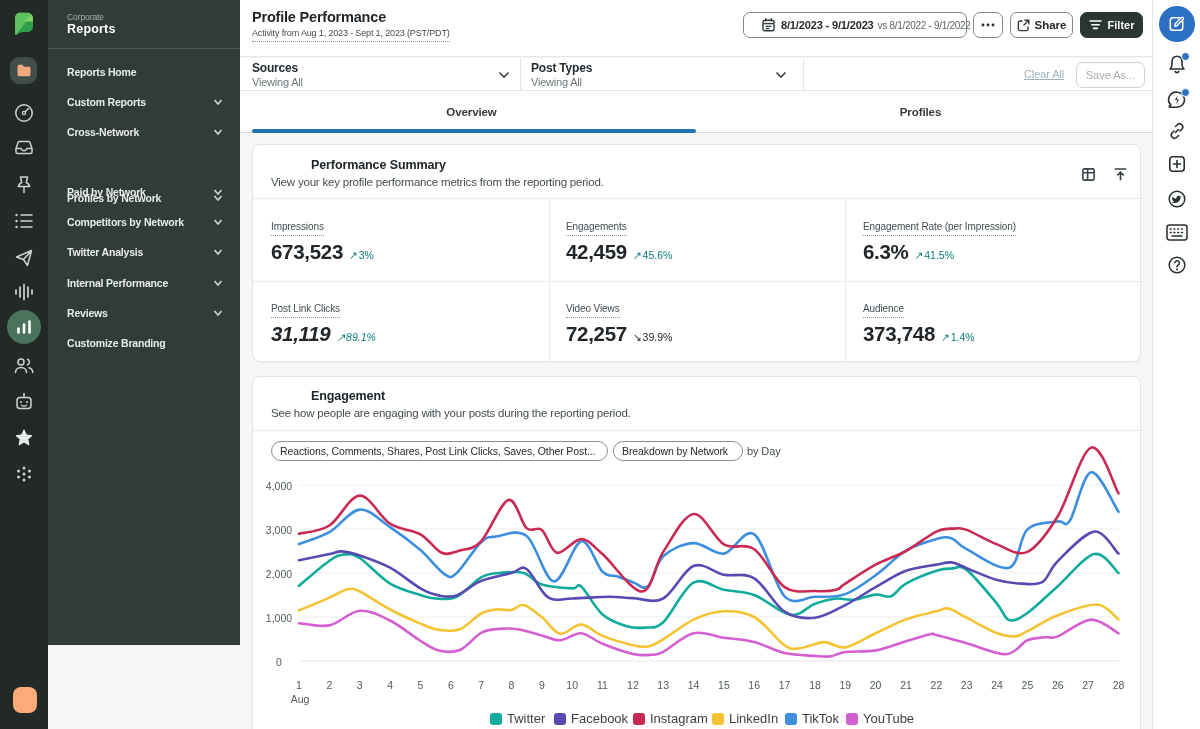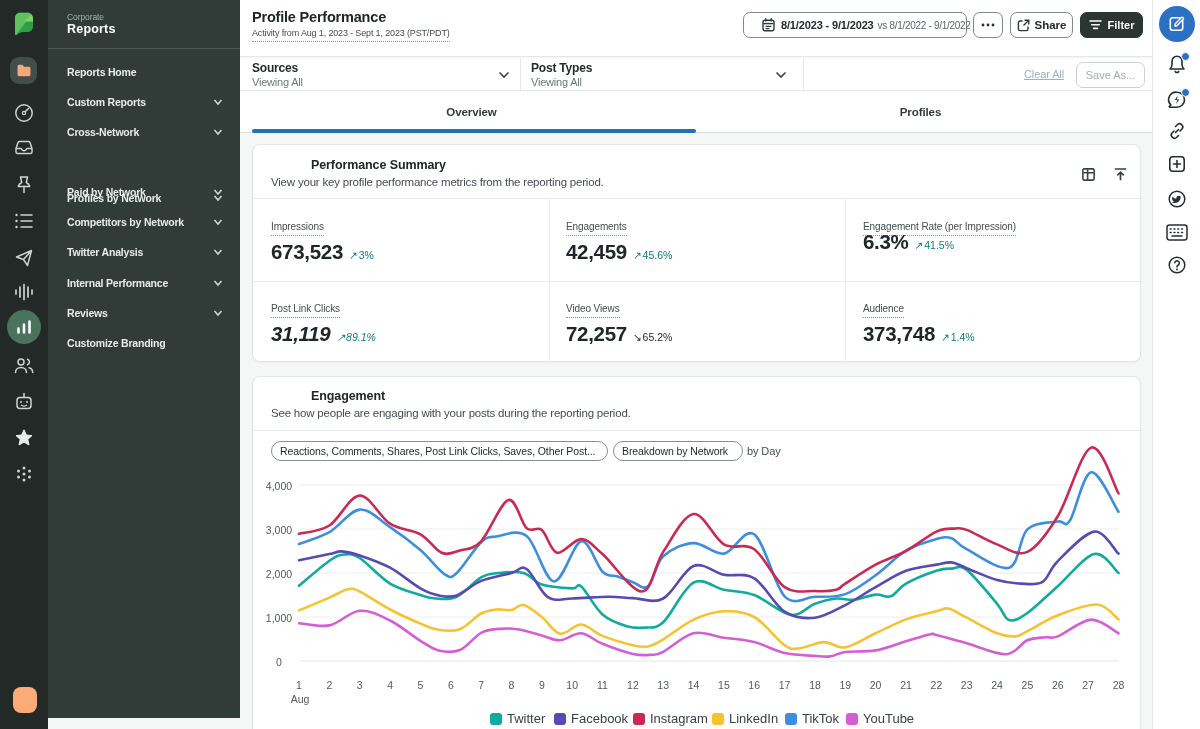--- a/index.html
+++ b/index.html
@@ -1,18 +1,18 @@
 <!DOCTYPE html>
 <html><head>
 <meta charset="utf-8">
 <style>
 * { margin:0; padding:0; box-sizing:border-box; }
 html,body { width:1200px; height:729px; overflow:hidden; font-family:"Liberation Sans", sans-serif; background:#f5f6f6; }
 .rail { position:absolute; left:0; top:0; width:48px; height:729px; background:#222927; z-index:5; }
-.nav { position:absolute; left:48px; top:0; width:192px; height:718px; background:#313c39; z-index:5; }
+.nav { position:absolute; left:48px; top:0; width:192px; height:645px; background:#313c39; z-index:5; }
 .main { position:absolute; left:240px; top:0; width:912px; height:729px; background:#f5f6f6; }
 .rrail { position:absolute; left:1152px; top:0; width:48px; height:729px; background:#fff; border-left:1px solid #e4e6e7; z-index:5; }
 
 .corp { position:absolute; left:19px; top:12px; font-size:8.5px; line-height:10px; color:#a2b0ab; letter-spacing:-.1px; }
 .repname { position:absolute; left:19px; top:23px; font-size:12.5px; line-height:13px; font-weight:bold; color:#fff; letter-spacing:.2px; }
 .navdiv { position:absolute; left:0; top:48px; width:192px; height:1px; background:rgba(255,255,255,.14); }
 .navitem { position:absolute; left:19px; width:165px; font-size:10.5px; font-weight:bold; color:#e7ecea; letter-spacing:-.2px; }
 .chev { position:absolute; left:144px; top:-1px; }
 
 .hdr { position:absolute; left:240px; top:0; width:912px; height:57px; background:#fff; border-bottom:1px solid #e4e6e7; }
@@ -228,25 +228,25 @@
     </svg>
   <div style="position:absolute;left:0;top:53px;width:889px;height:1px;background:#e8eaeb;"></div>
   <div style="position:absolute;left:0;top:136px;width:889px;height:1px;background:#e8eaeb;"></div>
   <div style="position:absolute;left:296px;top:53px;width:1px;height:164px;background:#e8eaeb;"></div>
   <div style="position:absolute;left:592px;top:53px;width:1px;height:164px;background:#e8eaeb;"></div>
   <div style="position:absolute;left:18px;top:71px;"><span class="mlabel">Impressions</span></div>
   <div style="position:absolute;left:18px;top:95px;white-space:nowrap;"><span class="mnum">673,523</span><span class="mdelta">↗ 3%</span></div>
   <div style="position:absolute;left:313px;top:71px;"><span class="mlabel">Engagements</span></div>
   <div style="position:absolute;left:313px;top:95px;white-space:nowrap;"><span class="mnum">42,459</span><span class="mdelta">↗ 45.6%</span></div>
   <div style="position:absolute;left:610px;top:71px;"><span class="mlabel">Engagement Rate (per Impression)</span></div>
-  <div style="position:absolute;left:610px;top:85px;white-space:nowrap;"><span class="mnum">6.3%</span><span class="mdelta">↗ 41.5%</span></div>
+  <div style="position:absolute;left:610px;top:95px;white-space:nowrap;"><span class="mnum">6.3%</span><span class="mdelta">↗ 41.5%</span></div>
   <div style="position:absolute;left:18px;top:153px;"><span class="mlabel">Post Link Clicks</span></div>
   <div style="position:absolute;left:18px;top:177px;white-space:nowrap;font-style:italic;"><span class="mnum">31,119</span><span class="mdelta">↗ 89.1%</span></div>
   <div style="position:absolute;left:313px;top:153px;"><span class="mlabel">Video Views</span></div>
-  <div style="position:absolute;left:313px;top:177px;white-space:nowrap;"><span class="mnum">72,257</span><span class="mdelta dark">↘ 65.2%</span></div>
+  <div style="position:absolute;left:313px;top:177px;white-space:nowrap;"><span class="mnum">72,257</span><span class="mdelta dark">↘ 39.9%</span></div>
   <div style="position:absolute;left:610px;top:153px;"><span class="mlabel">Audience</span></div>
   <div style="position:absolute;left:610px;top:177px;white-space:nowrap;"><span class="mnum">373,748</span><span class="mdelta">↗ 1.4%</span></div>
 </div>
 
 <div class="card" style="left:252px;top:376px;width:889px;height:380px;">
   <div style="position:absolute;left:18px;top:12px;">
     <div class="ctitle">Engagement</div>
     <div class="csub">See how people are engaging with your posts during the reporting period.</div>
   </div>
   <div style="position:absolute;left:0;top:53px;width:889px;height:1px;background:#e8eaeb;"></div>

